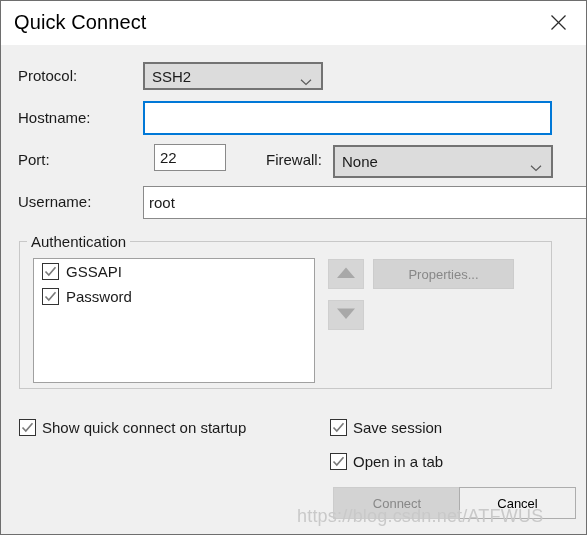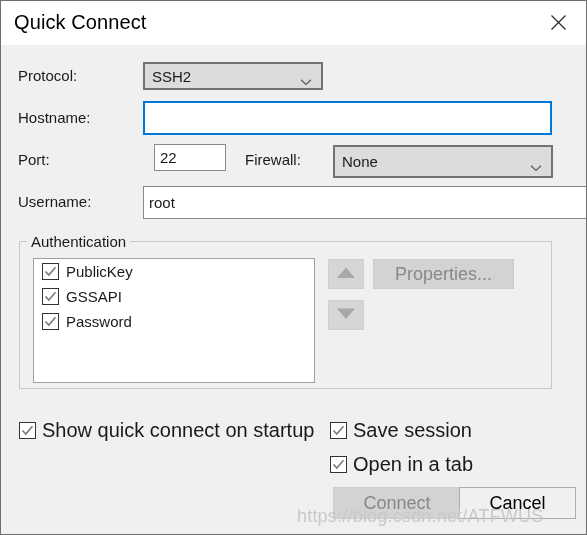--- a/index.html
+++ b/index.html
@@ -184,21 +184,21 @@
   }
 
   
   .btn {
     position: absolute;
     box-sizing: border-box;
     display: flex;
     align-items: center;
     justify-content: center;
     font-family: "Liberation Sans", sans-serif;
-    font-size: 18px;
+    font-size: 13px;
     background: #d3d3d3;
     border: 1px solid #c6c6c6;
     color: #1a1a1a;
     cursor: default;
     white-space: nowrap;
   }
   .btn.disabled {
     color: #888888;
     background: #d3d3d3;
     border: 1px solid #cccccc;
@@ -210,21 +210,21 @@
   }
 
   
   .cbrow {
     position: absolute;
     display: flex;
     align-items: center;
     cursor: default;
   }
   .cbrow .cb-label {
-    font-size: 20px;
+    font-size: 15px;
     color: #1a1a1a;
     margin-left: 6px;
     white-space: nowrap;
   }
 
   
   .watermark {
     position: absolute;
     left: 296px;
     top: 505px;
@@ -261,46 +261,38 @@
         </svg>
       </span>
     </div>
 
     <div class="lbl" style="left:17px; top:64px;">Hostname:</div>
     <input class="tinput focused" style="left: 142px; top: 56px; width: 409px; height: 34px;" type="text" value="">
 
     <div class="lbl" style="left:17px; top:106px;">Port:</div>
     <input class="tinput" style="left: 153px; top: 99px; width: 72px; height: 27px;" type="text" value="22">
 
-    <div class="lbl" style="left:244px; top:106px;">Firewall:</div>
+    <div class="lbl" style="left:265px; top:106px;">Firewall:</div>
     <div class="combo" style="left:332px; top:100px; width:220px; height:33px;">
       <span class="combo-val">None</span>
       <span class="chev">
         <svg width="12" height="8" viewBox="0 0 12 8" aria-hidden="true">
           <polyline points="1,1.8 6,6.4 11,1.8" fill="none" stroke="#5a5a5a" stroke-width="1.2"></polyline>
         </svg>
       </span>
     </div>
 
     <div class="lbl" style="left:17px; top:148px;">Username:</div>
     <input class="tinput" style="left: 142px; top: 141px; width: 451px; height: 33px;" type="text" value="root">
 
     <div class="groupbox" style="left:18px; top:196px; width:533px; height:148px;"></div>
     <div class="group-legend" style="left:26px; top:188px;">Authentication</div>
 
     <div class="listbox" style="left:32px; top:213px; width:282px; height:125px;">
 
-      <div class="list-item">
-        <span class="cbx">
-          <svg width="13" height="13" viewBox="0 0 13 13" aria-hidden="true">
-            <polyline points="1.5,6.5 4.8,10 11.5,2.2" fill="none" stroke="#7a7a7a" stroke-width="1.6"></polyline>
-          </svg>
-        </span>
-        <span class="li-label">PublicKey</span>
-      </div>
 
 
       <div class="list-item">
         <span class="cbx">
           <svg width="13" height="13" viewBox="0 0 13 13" aria-hidden="true">
             <polyline points="1.5,6.5 4.8,10 11.5,2.2" fill="none" stroke="#7a7a7a" stroke-width="1.6"></polyline>
           </svg>
         </span>
         <span class="li-label">GSSAPI</span>
       </div>

